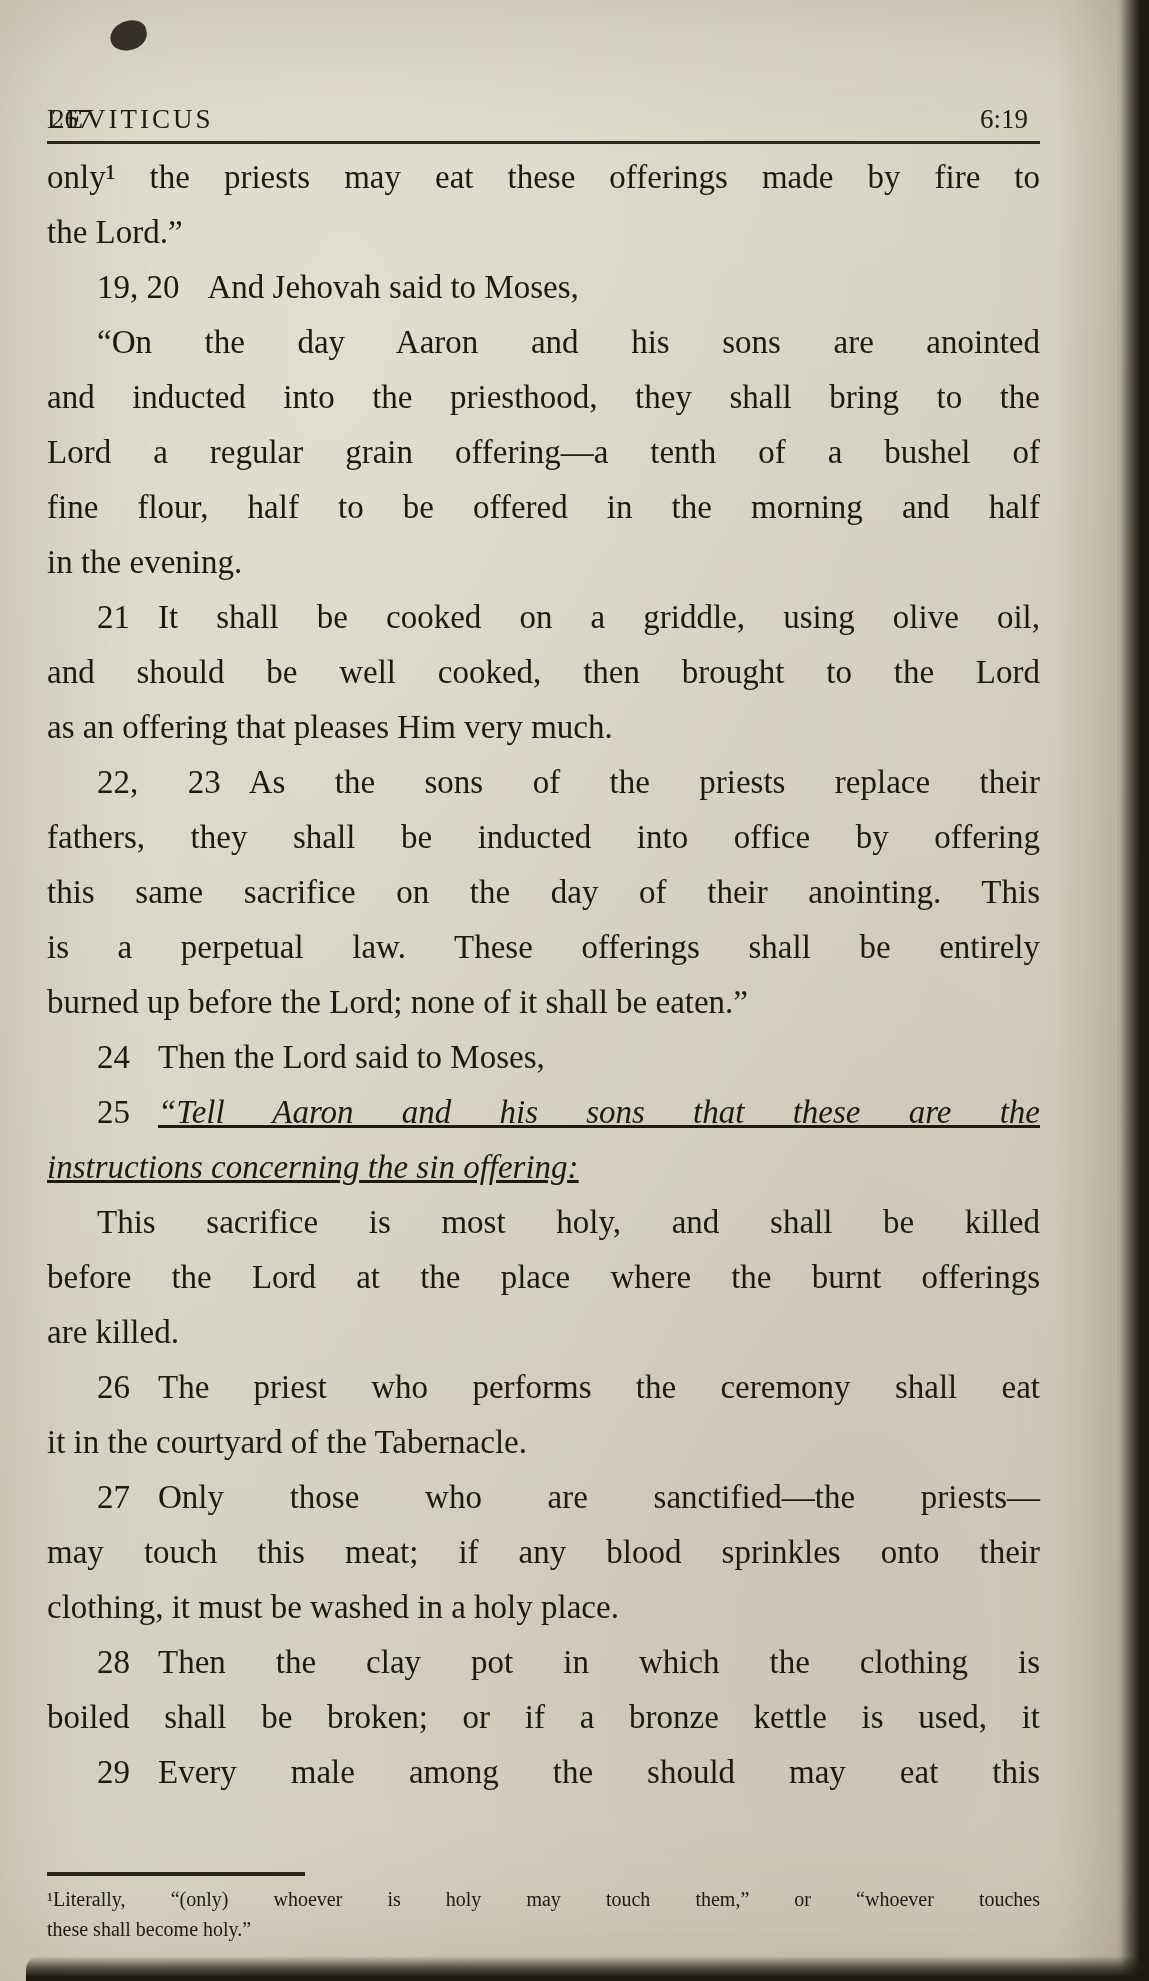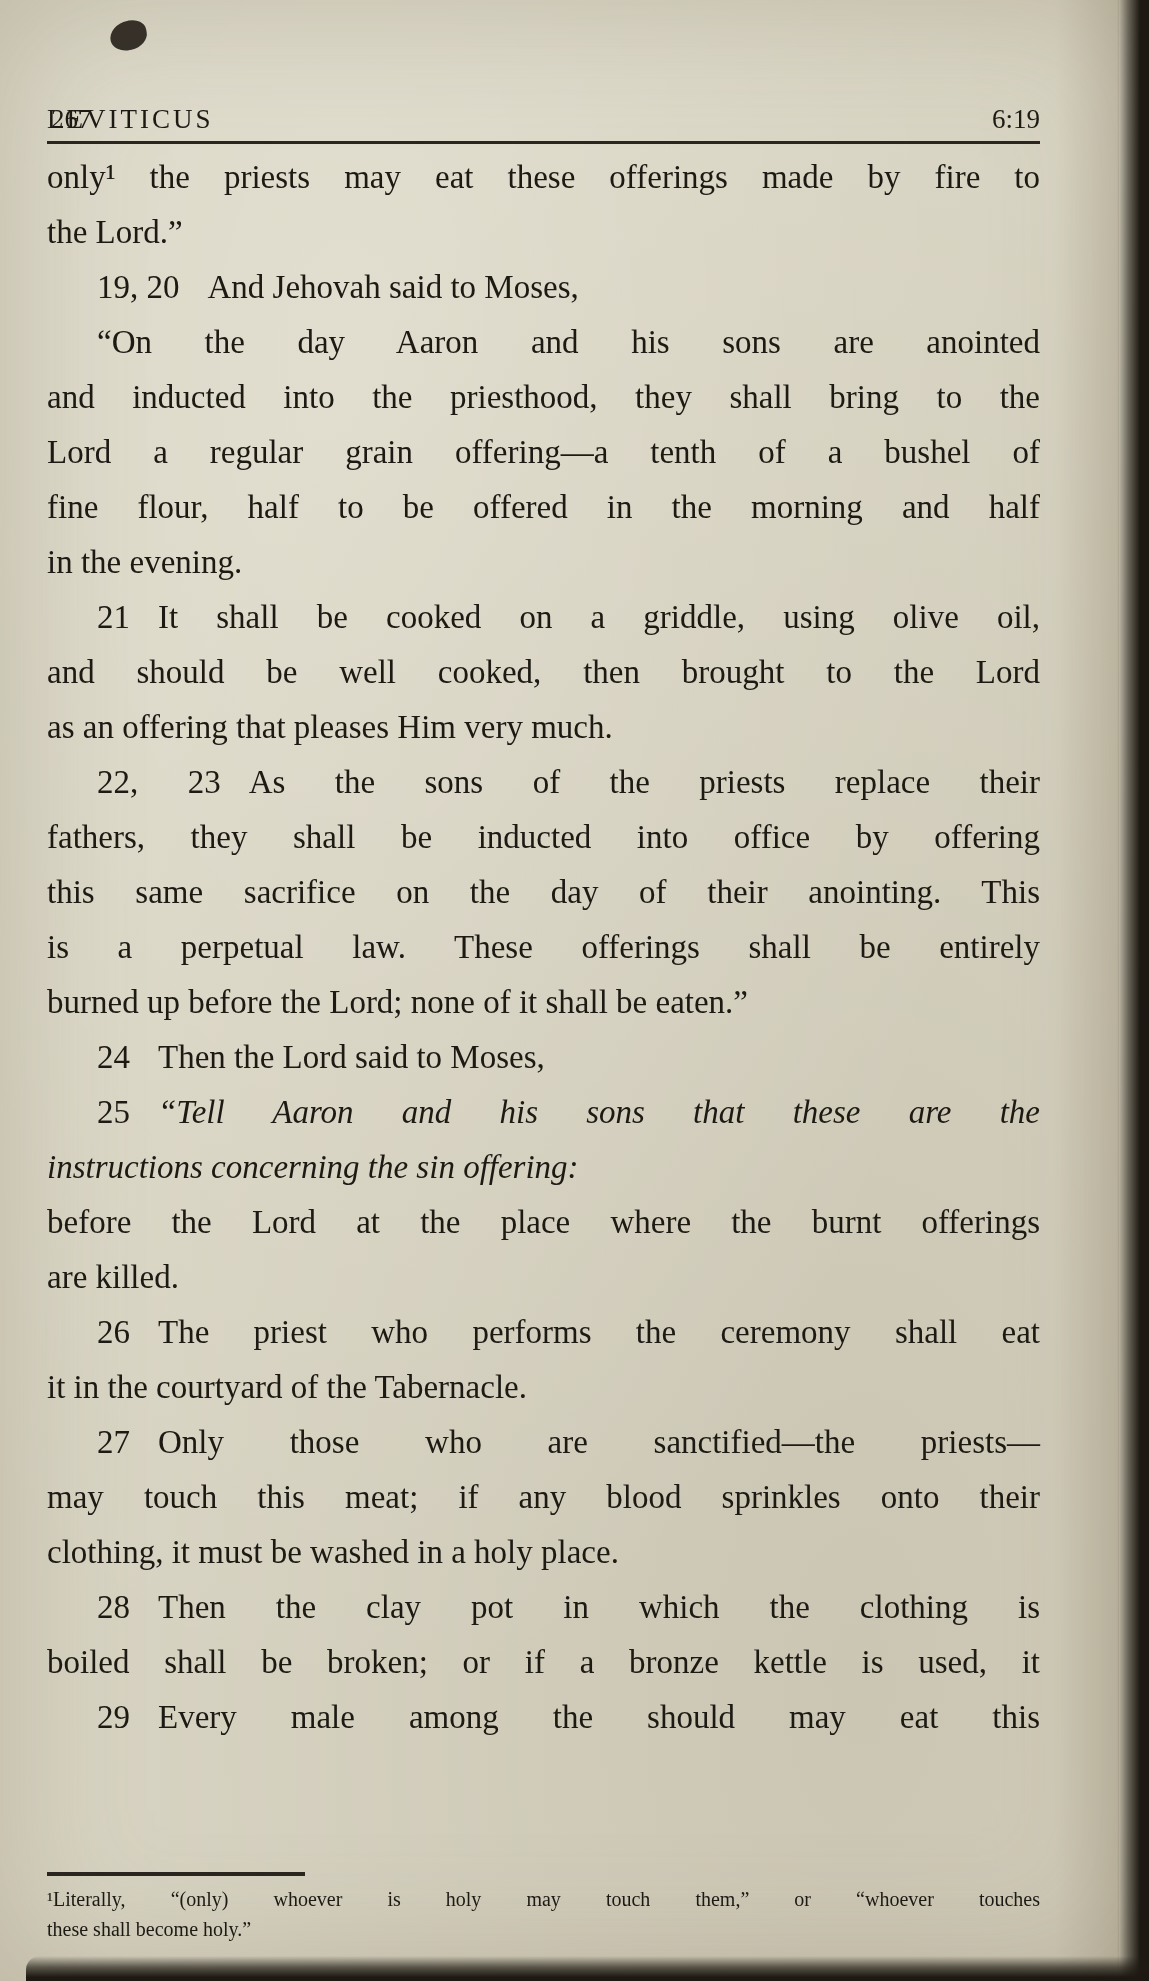--- a/index.html
+++ b/index.html
@@ -17,29 +17,29 @@
       #d9d5c4;
     box-shadow: inset 0 0 140px rgba(110,98,70,0.28);
     font-family:"Liberation Serif", serif;
     color:#1d1a14;
   }
 
   
   .header { position:absolute; left:47px; top:104px; width:993px; height:34px; font-size:27px; }
   .header .pnum  { position:absolute; left:4px; top:0; }
   .header .title { position:absolute; left:0; right:0; top:0; text-align:left; letter-spacing:3px; }
-  .header .ref   { position:absolute; right:0; top:0;text-align:right; }
+  .header .ref   { position:absolute; right:12px; top:0;text-align:right; }
   .hrule { position:absolute; left:47px; top:141px; width:993px; height:3px; background:#2a261f; }
 
   
   .body-text { position:absolute; left:47px; top:150px; width:993px; font-size:33px; }
   .l  { height:55px; line-height:55px; text-align:justify; text-align-last:left; text-justify:inter-word; white-space:normal; }
   .l.f { text-align-last:justify; }
   .l.i { padding-left:50px; }
-  .it { font-style:italic; }
+  .it { font-style:italic;text-decoration:underline; }
   .vgap { display:inline-block; width:28px; }
 
   
   .fnrule { position:absolute; left:47px; top:1872px; width:258px; height:4px; background:#2a261f; }
   .footnote { position:absolute; left:47px; top:1884px; width:993px; font-size:20px; }
   .fl { line-height:30px; text-align:justify; text-align-last:left; }
   .fl.f { text-align-last:justify; }
 
   
   .edge-right {
@@ -87,20 +87,21 @@
     <div class="l f">and should be well cooked, then brought to the Lord</div>
     <div class="l">as an offering that pleases Him very much.</div>
     <div class="l f i"><span class="vnum">22, 23</span><span class="vgap"></span><span>As the sons of the priests replace their</span></div>
     <div class="l f">fathers, they shall be inducted into office by offering</div>
     <div class="l f">this same sacrifice on the day of their anointing. This</div>
     <div class="l f">is a perpetual law. These offerings shall be entirely</div>
     <div class="l">burned up before the Lord; none of it shall be eaten.”</div>
     <div class="l i"><span class="vnum">24</span><span class="vgap"></span><span>Then the Lord said to Moses,</span></div>
     <div class="l f i"><span class="vnum">25</span><span class="vgap"></span><span class="it">“Tell Aaron and his sons that these are the</span></div>
     <div class="l it">instructions concerning the sin offering:</div>
+    <div class="l f i">This sacrifice is most holy, and shall be killed</div>
     <div class="l f">before the Lord at the place where the burnt offerings</div>
     <div class="l">are killed.</div>
     <div class="l f i"><span class="vnum">26</span><span class="vgap"></span><span>The priest who performs the ceremony shall eat</span></div>
     <div class="l">it in the courtyard of the Tabernacle.</div>
     <div class="l f i"><span class="vnum">27</span><span class="vgap"></span><span>Only those who are sanctified—the priests—</span></div>
     <div class="l f">may touch this meat; if any blood sprinkles onto their</div>
     <div class="l">clothing, it must be washed in a holy place.</div>
     <div class="l f i"><span class="vnum">28</span><span class="vgap"></span><span>Then the clay pot in which the clothing is</span></div>
     <div class="l f">boiled shall be broken; or if a bronze kettle is used, it</div>
     <div class="l f i"><span class="vnum">29</span><span class="vgap"></span><span>Every male among the should may eat this</span></div>

